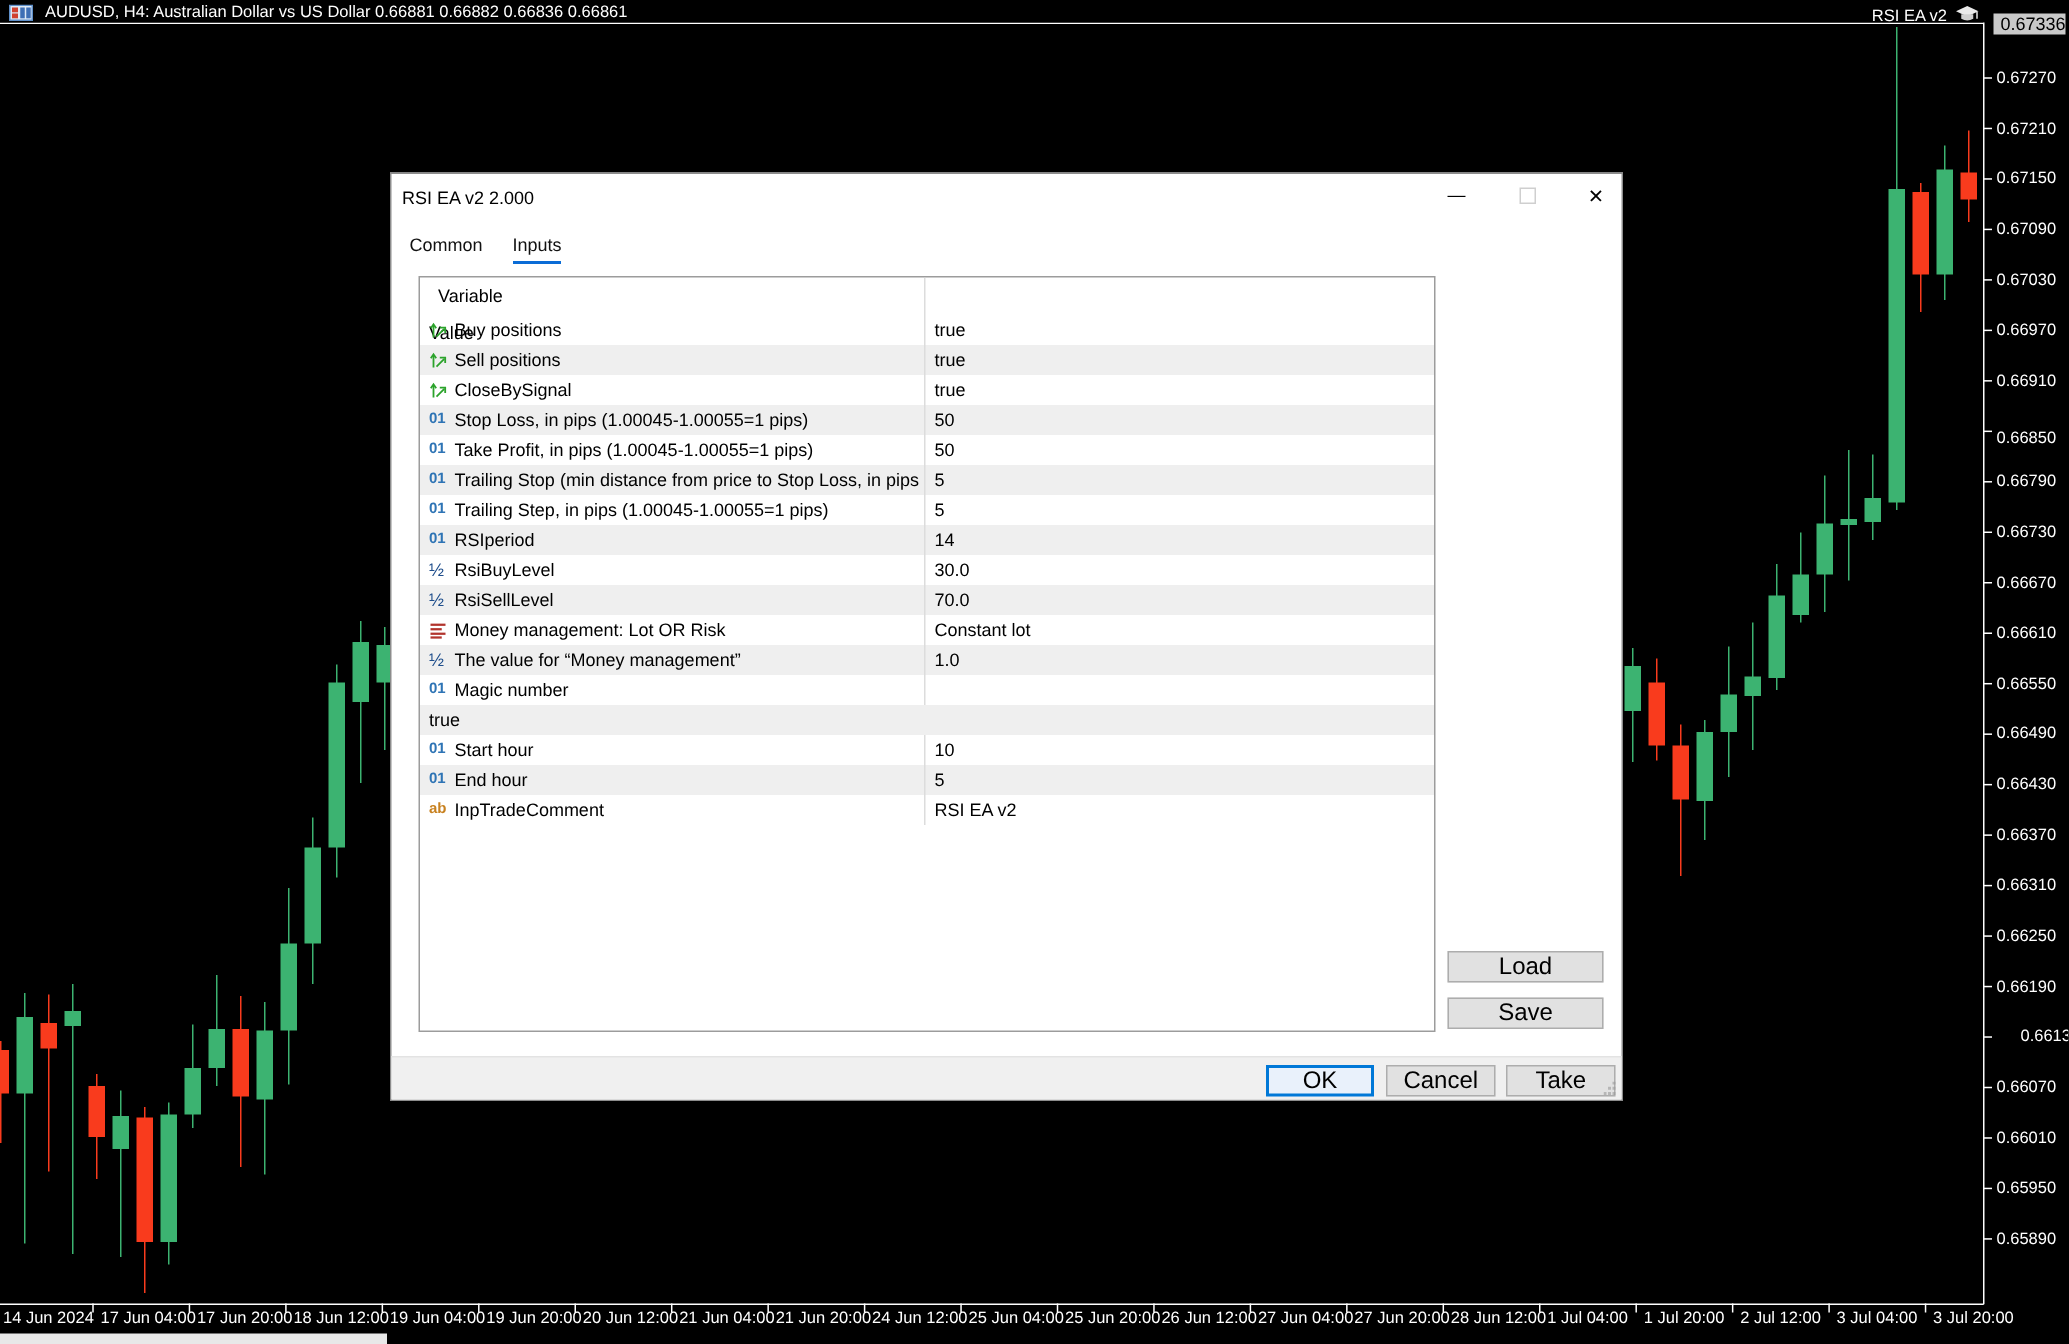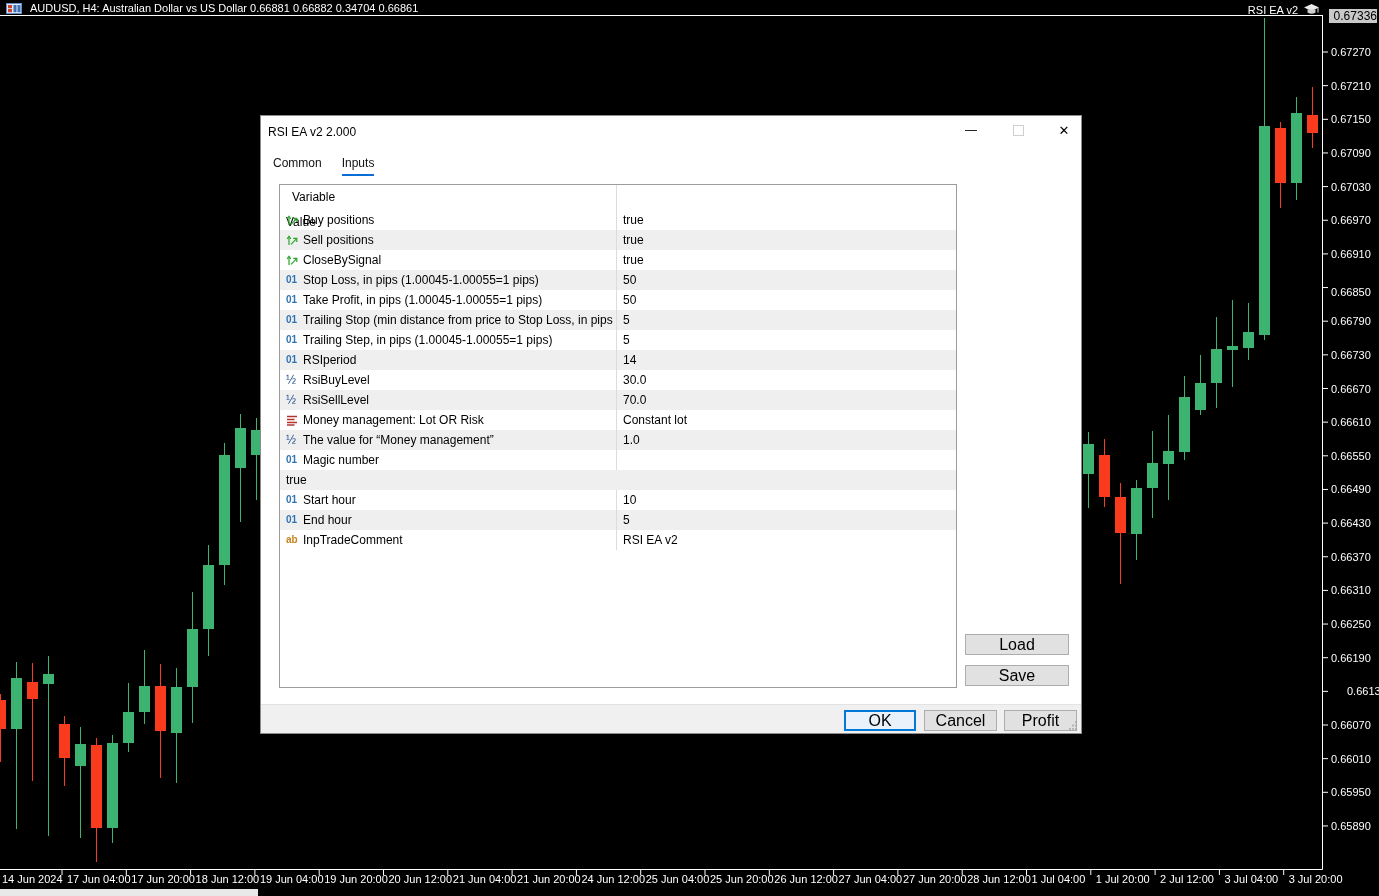--- a/index.html
+++ b/index.html
@@ -246,21 +246,21 @@
   <div id="top-bar">
     <span class="tb-icon">
       <svg width="16" height="11" viewBox="0 0 16 11">
         <rect x="0.5" y="0.5" width="15" height="10" fill="#dfe9f5" stroke="#5f8fc9"></rect>
         <rect x="2" y="2" width="4" height="3.2" fill="#d0402f"></rect>
         <rect x="2" y="6" width="4" height="3.2" fill="#d0402f"></rect>
         <rect x="7.5" y="2" width="3" height="7.2" fill="#3f6fb5"></rect>
         <rect x="11.5" y="2" width="3" height="7.2" fill="#3f6fb5"></rect>
       </svg>
     </span>
-    <span>AUDUSD, H4:  Australian Dollar vs US Dollar  0.66881 0.66882 0.34704 0.66861</span>
+    <span>AUDUSD, H4:  Australian Dollar vs US Dollar  0.66881 0.66882 0.66836 0.66861</span>
   </div>
 
   <div id="ea-overlay">
     <span>RSI EA v2</span>
     <span>
       <svg width="17" height="12" viewBox="0 0 17 12">
         <polygon points="1,4.5 8.5,1 16,4.5 8.5,8" fill="#e9e9e9"></polygon>
         <path d="M4.5 6.5 v3 q4 2.4 8 0 v-3" fill="#cfcfcf"></path>
         <line x1="15" y1="5" x2="15" y2="9.5" stroke="#e9e9e9"></line>
       </svg>
@@ -482,21 +482,21 @@
           </div>
         </div>
     </div>
 
     <button class="btn" id="btn-load">Load</button>
     <button class="btn" id="btn-save">Save</button>
 
     <div id="dlg-footer"></div>
     <button class="btn" id="btn-ok">OK</button>
     <button class="btn" id="btn-cancel">Cancel</button>
-    <button class="btn" id="btn-reset">Profit</button>
+    <button class="btn" id="btn-reset">Take</button>
 
     <svg id="resize-grip" viewBox="0 0 9 9">
       <g fill="#9a9a9a">
         <rect x="6" y="0" width="2" height="2"></rect>
           <rect x="6" y="3.5" width="2" height="2"></rect>
         <rect x="6" y="7" width="2" height="2"></rect>
           <rect x="3" y="3.5" width="2" height="2"></rect>
         <rect x="3" y="7" width="2" height="2"></rect>
           <rect x="0" y="7" width="2" height="2"></rect>
       </g>

